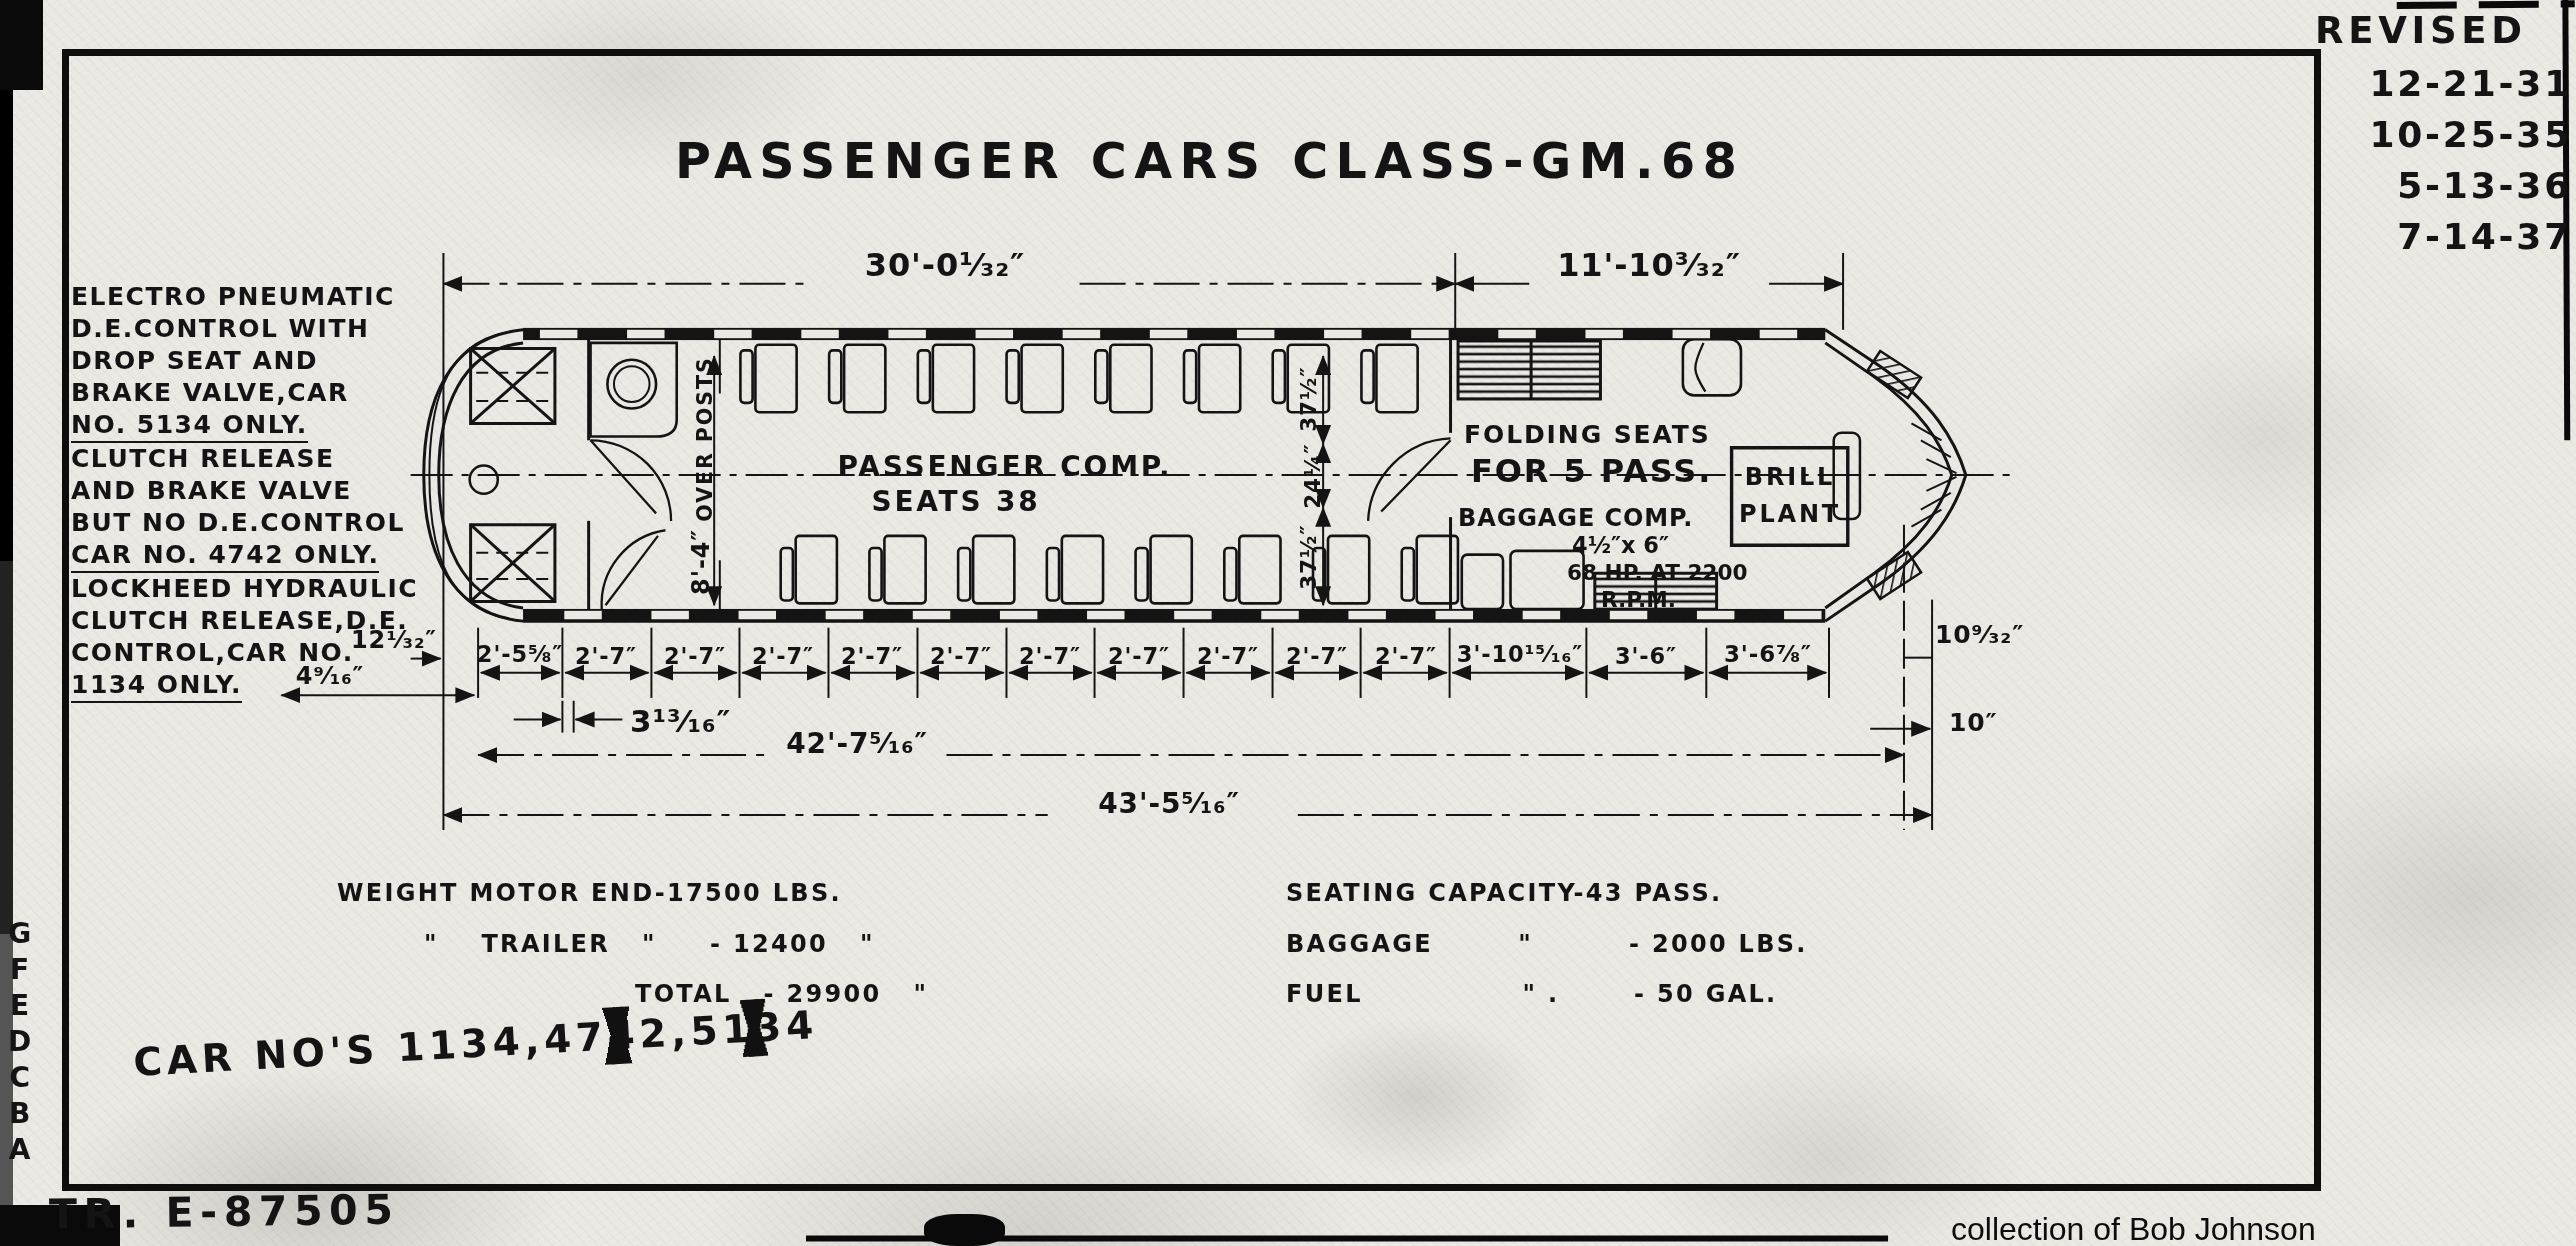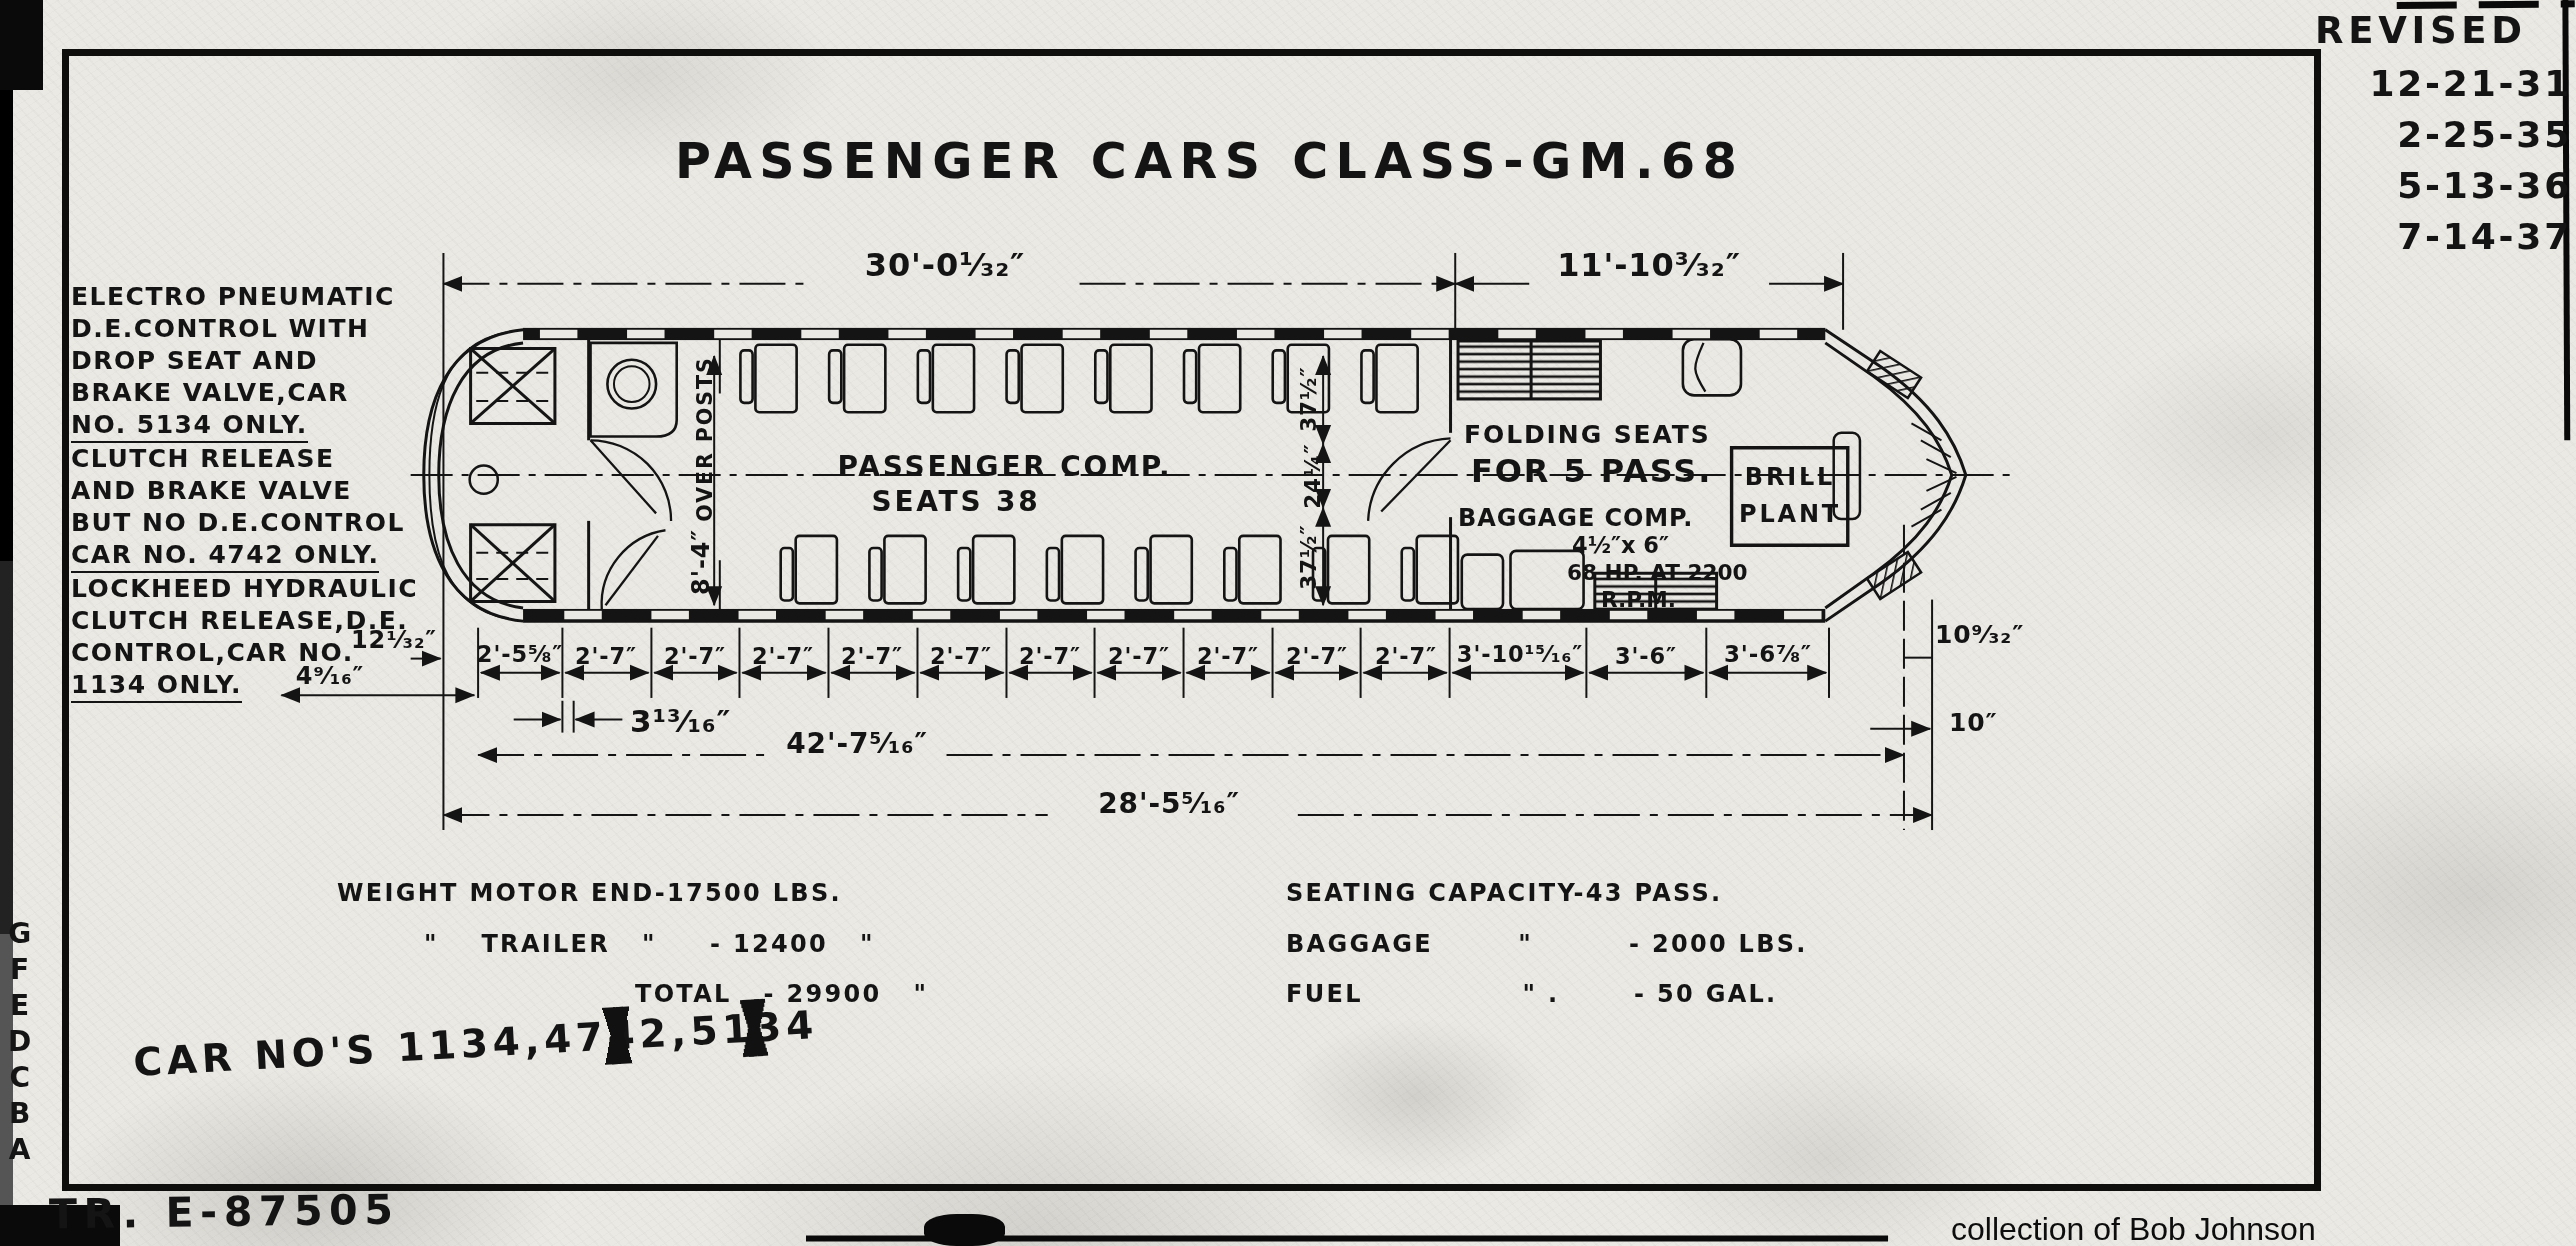--- a/index.html
+++ b/index.html
@@ -297,21 +297,21 @@
   <div class="scan-left"></div>
   <div class="blob" style="left:0;top:0;width:43px;height:90px;"></div>
   <div class="blob" style="left:0;top:1205px;width:120px;height:41px;"></div>
   <div class="blob" style="left:924px;top:1214px;width:81px;height:32px;border-radius:40%;"></div>
 
   <div class="abs ink title">PASSENGER CARS CLASS-GM.68</div>
 
   <div class="abs ink revised-h">REVISED</div>
   <div class="abs revised-dates">
       <div>12-21-31</div>
-      <div>2-25-35</div>
+      <div>10-25-35</div>
       <div>5-13-36</div>
       <div>7-14-37</div>
     </div>
 
   <div class="abs notes">
       <div>ELECTRO PNEUMATIC</div>
       <div>D.E.CONTROL WITH</div>
       <div>DROP SEAT AND</div>
       <div>BRAKE VALVE,CAR</div>
       <div class=""><span class="u">NO. 5134 ONLY.</span></div>
@@ -356,21 +356,21 @@
   <div class="abs dim ctr" style="left:1317px;top:643px;font-size:22.5px;">2'-7″</div>
   <div class="abs dim ctr" style="left:1406px;top:643px;font-size:22.5px;">2'-7″</div>
   <div class="abs dim ctr" style="left:1520px;top:641px;font-size:22.5px;">3'-10¹⁵⁄₁₆″</div>
   <div class="abs dim ctr" style="left:1646px;top:643px;font-size:22.5px;">3'-6″</div>
   <div class="abs dim ctr" style="left:1768px;top:641px;font-size:23px;">3'-6⅞″</div>
 
   <div class="abs dim ctr" style="left:394px;top:626px;font-size:24px;">12¹⁄₃₂″</div>
   <div class="abs dim ctr" style="left:330px;top:662px;font-size:24px;">4⁹⁄₁₆″</div>
   <div class="abs dim" style="left:630px;top:703px;font-size:31px;">3¹³⁄₁₆″</div>
   <div class="abs dim dim-md ctr" style="left:857px;top:727px;">42'-7⁵⁄₁₆″</div>
-  <div class="abs dim dim-md ctr" style="left:1169px;top:787px;">28'-5⁵⁄₁₆″</div>
+  <div class="abs dim dim-md ctr" style="left:1169px;top:787px;">43'-5⁵⁄₁₆″</div>
   <div class="abs dim" style="left:1935px;top:620px;font-size:25px;">10⁹⁄₃₂″</div>
   <div class="abs dim" style="left:1949px;top:708px;font-size:25px;">10″</div>
 
   <div class="abs stat" style="left:337px;top:879px;">WEIGHT MOTOR END-17500 LBS.</div>
   <div class="abs stat" style="left:424px;top:930px;">"    TRAILER   "     - 12400   "</div>
   <div class="abs stat" style="left:635px;top:980px;">TOTAL   - 29900   "</div>
   <div class="abs stat" style="left:1286px;top:879px;">SEATING CAPACITY-43 PASS.</div>
   <div class="abs stat" style="left:1286px;top:930px;">BAGGAGE        "         - 2000 LBS.</div>
   <div class="abs stat" style="left:1286px;top:980px;">FUEL               " .       - 50 GAL.</div>
 

